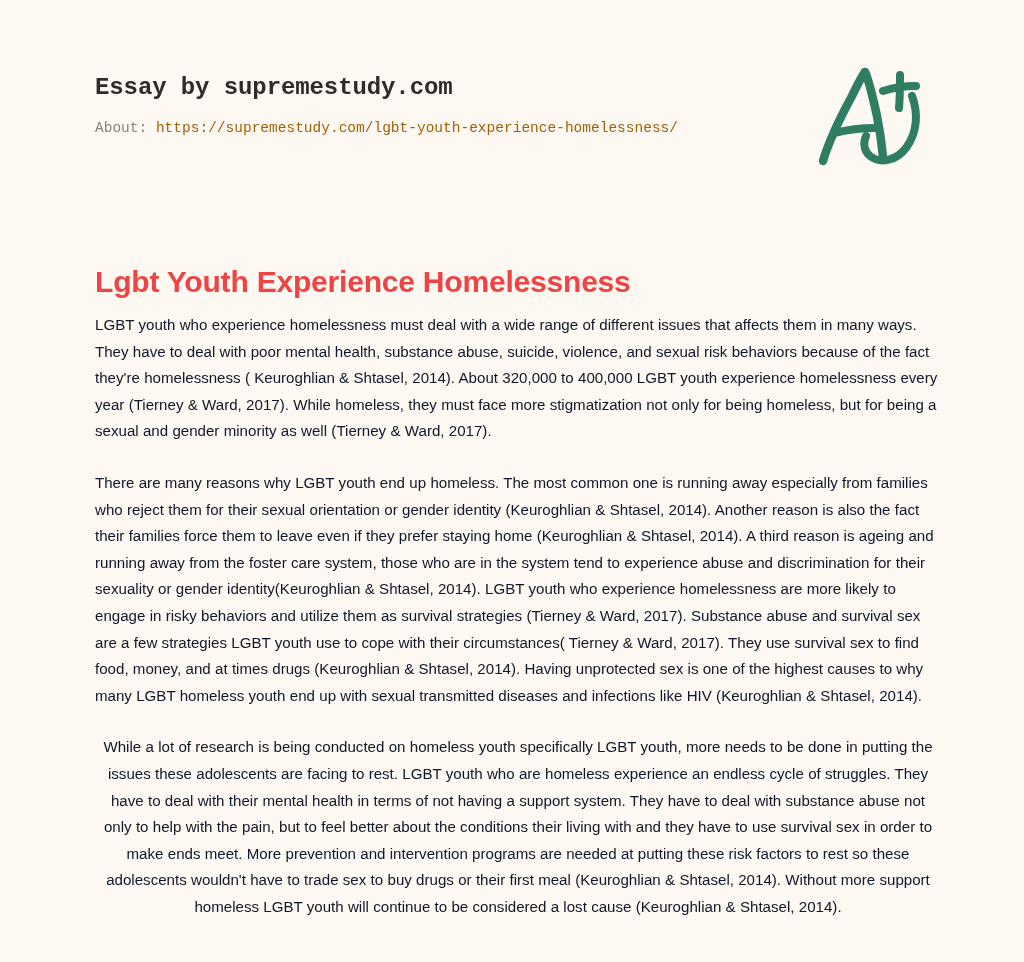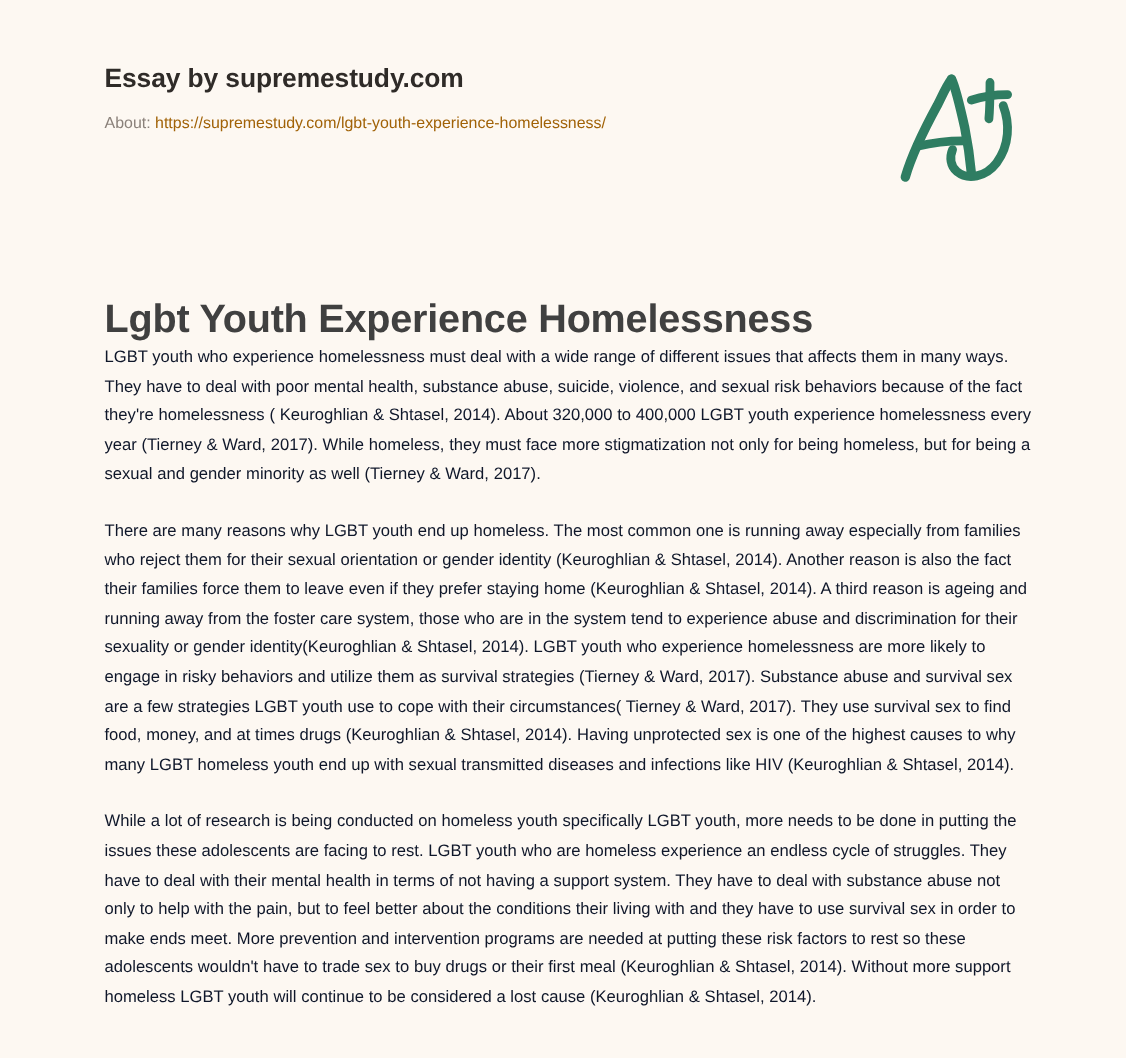--- a/index.html
+++ b/index.html
@@ -20,22 +20,23 @@
     position: relative;
     width: 1024px;
     height: 962px;
     background: #fdf8f2;
   }
 
   
   .header {
     position: absolute;
     left: 95px;
-    top: 58px;
+    top: 74px;
     width: 720px;
+    font-family: Liberation Mono, monospace;
   }
 
   .brand-line {
     font-size: 24px;
     font-weight: bold;
     color: #2f2b28;
     letter-spacing: -0.1px;
     line-height: 1.2;
     white-space: nowrap;
   }
@@ -66,44 +67,44 @@
     height: 112px;
   }
   .logo svg { display: block; width: 100%; height: 100%; }
 
   
   .title {
     position: absolute;
     left: 95px;
     top: 243px;
     width: 860px;
-    font-size: 36px;
+    font-size: 30px;
     font-weight: bold;
-    color: #404040;
+    color: #ef4444;
     letter-spacing: -0.2px;
     line-height: 1.25;
   }
 
   
   .article {
     position: absolute;
     left: 95px;
     top: 312px;
     width: 846px;
   }
 
   .para {
     font-size: 15.1px;
     line-height: 26.6px;
     color: #0f172a;
     margin: 0 0 25px 0;
     text-align: left;
     word-spacing: 0.1px;
   }
-  .para:last-child { margin-bottom: 0; }
+  .para:last-child { margin-bottom: 0; text-align: center; }
 </style>
 </head>
 <body>
 
 <div class="page">
 
   <div class="header">
     <div class="brand-line">Essay by supremestudy.com</div>
     <div class="source-line">
       <span class="source-label">About:</span>

